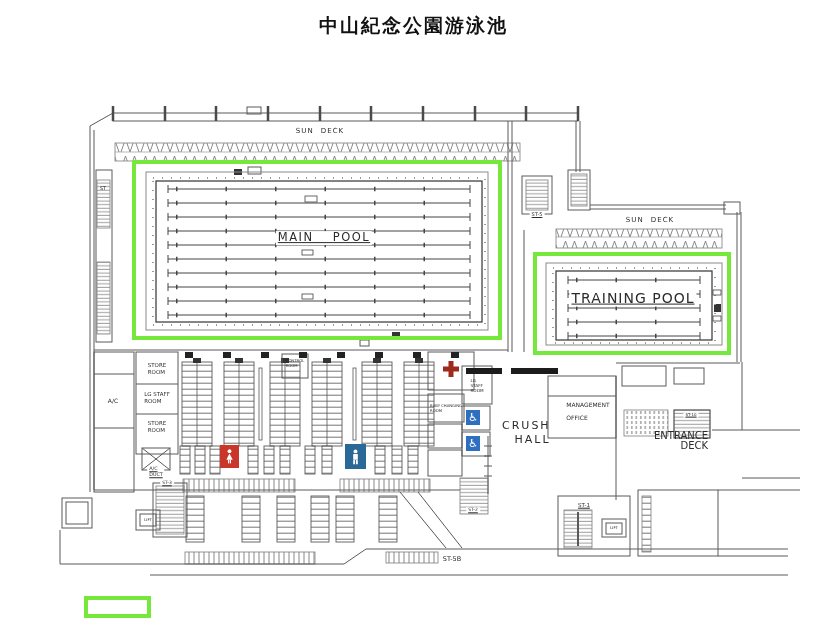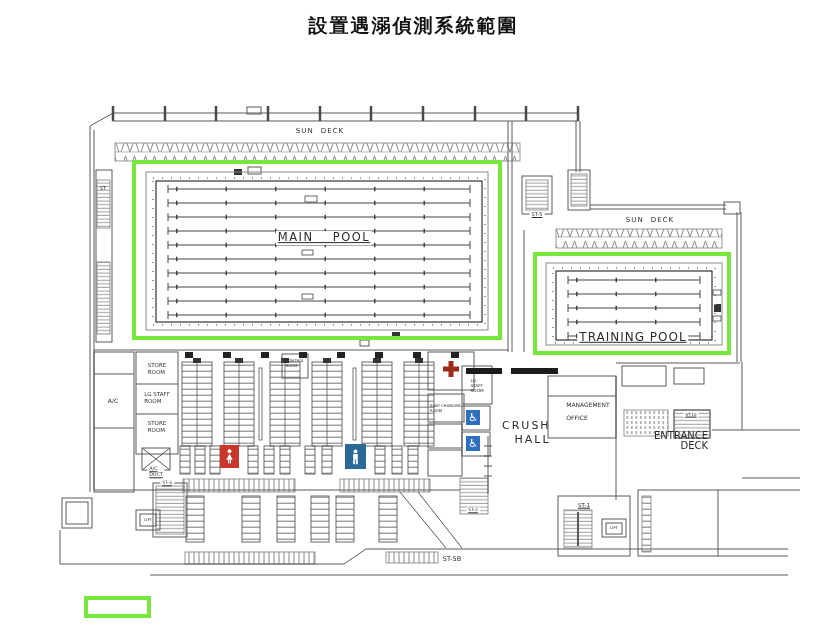--- a/index.html
+++ b/index.html
@@ -207,26 +207,26 @@
         <use href="#laneB" x="568" y="322"></use>
       <use href="#laneB" x="568" y="336"></use>
     </g>
 
     <g fill="none" stroke="#76e83c" stroke-width="4">
       <rect x="134" y="162" width="366" height="176"></rect>
       <rect x="535" y="254" width="194" height="99"></rect>
     </g>
   </svg>
 
-  <div class="title">設置遇溺偵測系統範圍</div>
+  <div class="title">中山紀念公園游泳池</div>
 
   <span class="lbl" style="left:320px;top:131px;font-size:7px;letter-spacing:1px;word-spacing:4px;">SUN DECK</span>
   <span class="lbl" style="left:650px;top:220px;font-size:7px;letter-spacing:1px;word-spacing:4px;">SUN DECK</span>
   <span class="lbl wbg" style="left:324px;top:238px;font-size:11.5px;letter-spacing:1.5px;word-spacing:14px;">MAIN POOL</span>
-  <span class="lbl wbg" style="left:633px;top:298px;font-size:12px;letter-spacing:1px;margin-top:39px;">TRAINING POOL</span>
+  <span class="lbl wbg" style="left:633px;top:298px;font-size:14px;letter-spacing:1px;">TRAINING POOL</span>
   <span class="lbl" style="left:103px;top:188px;font-size:5px;">ST</span>
   <span class="lbl wbg" style="left:537px;top:214px;font-size:5px;">ST-5</span>
   <span class="lbl" style="left:157px;top:369px;font-size:5.5px;">STORE
 ROOM</span>
   <span class="lbl" style="left:157px;top:398px;font-size:5.5px;">LG STAFF
 ROOM</span>
   <span class="lbl" style="left:157px;top:427px;font-size:5.5px;">STORE
 ROOM</span>
   <span class="lbl" style="left:113px;top:401px;font-size:6px;">A/C</span>
   <span class="lbl wbg" style="left:156px;top:472px;font-size:4.8px;">A/C

